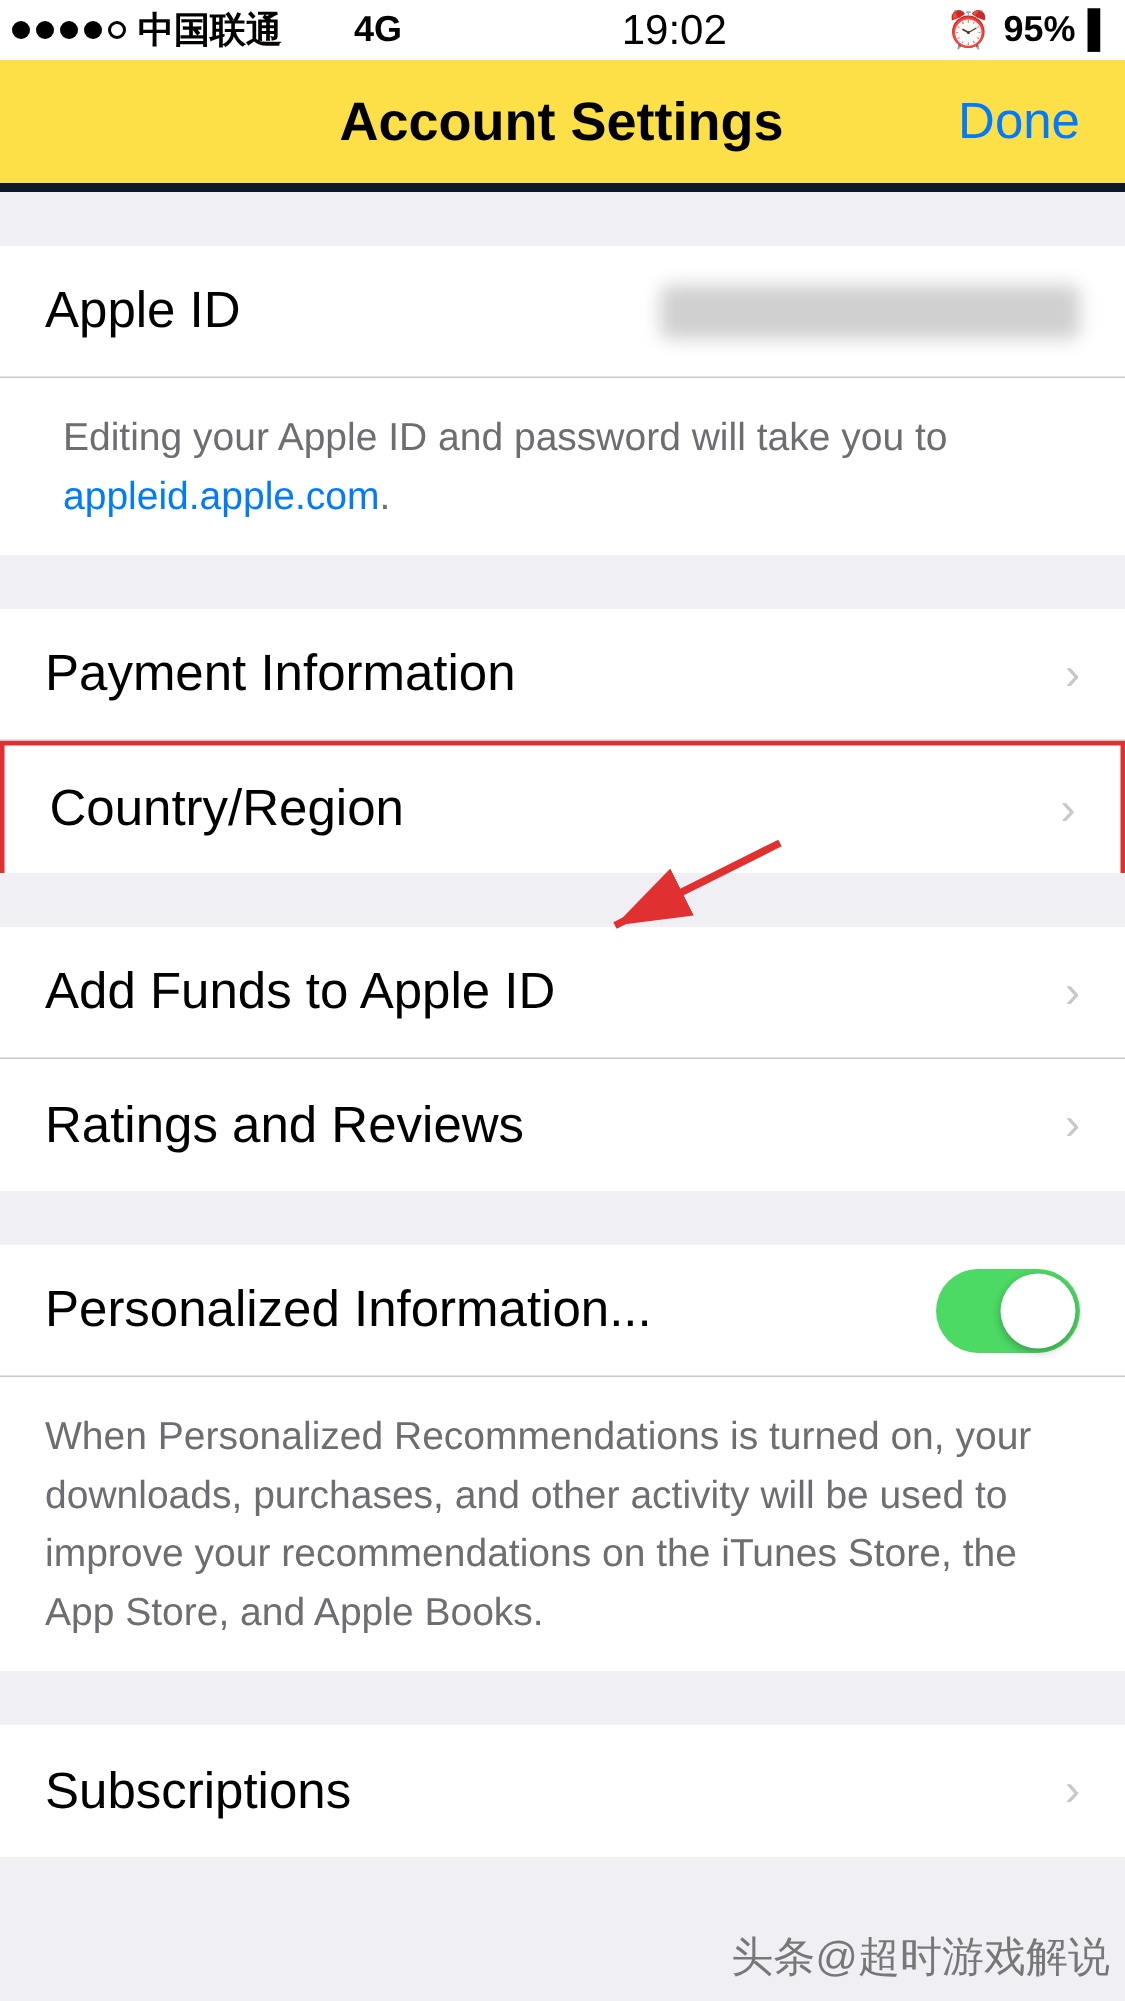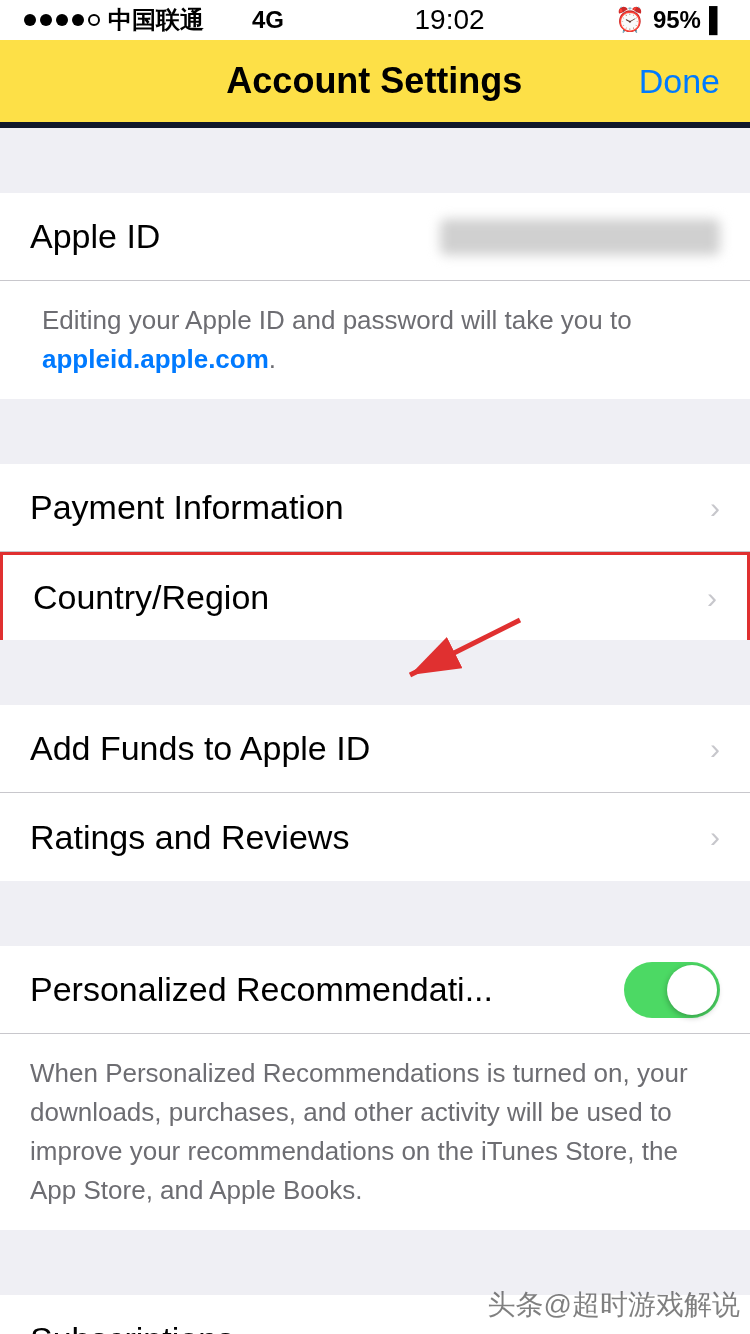--- a/index.html
+++ b/index.html
@@ -13,21 +13,21 @@
       font-size: 34px;
     }
 
     
     .status-bar {
       background: #fff;
       height: 40px;
       display: flex;
       align-items: center;
       justify-content: space-between;
-      padding: 0 24px;
+      padding: 0 8px;
       font-size: 24px;
       font-weight: 600;
     }
     .status-left {
       display: flex;
       align-items: center;
       gap: 8px;
     }
     .signal-dots {
       display: flex;
@@ -89,21 +89,20 @@
 
     
     .section-gap {
       height: 36px;
       background: #efeff4;
     }
 
     
     .list-section {
       background: #fff;
-      margin-top: 29px;
     }
     .list-row {
       display: flex;
       align-items: center;
       justify-content: space-between;
       padding: 0 30px;
       height: 88px;
       border-bottom: 1px solid #c8c7cc;
       background: #fff;
     }
@@ -150,21 +149,20 @@
     }
     .apple-id-note {
       padding: 20px 42px;
       font-size: 26px;
       color: #6d6d72;
       line-height: 1.5;
     }
     .apple-id-note a {
       color: #007aff;
       text-decoration: none;
-      font-weight: bold;
     }
 
     
     .highlighted-row {
       border: 3px solid #e03030;
       position: relative;
     }
 
     
     .arrow-container {
@@ -313,21 +311,21 @@
     <div class="list-row-right">
       <span class="chevron">›</span>
     </div>
   </div>
 </div>
 
 <div class="section-gap"></div>
 
 <div class="description-section list-section">
   <div class="description-row list-row" style="border-bottom: 1px solid #c8c7cc;">
-    <span class="list-row-label">Personalized Recommendati...</span>
+    <span class="list-row-label">Personalized Information...</span>
     <div class="toggle-switch">
       <div class="toggle-knob"></div>
     </div>
   </div>
   <div class="description-text">When Personalized Recommendations is turned on, your downloads, purchases, and other activity will be used to improve your recommendations on the iTunes Store, the App Store, and Apple Books.</div>
 </div>
 
 <div class="section-gap"></div>
 
 <div class="list-section">

